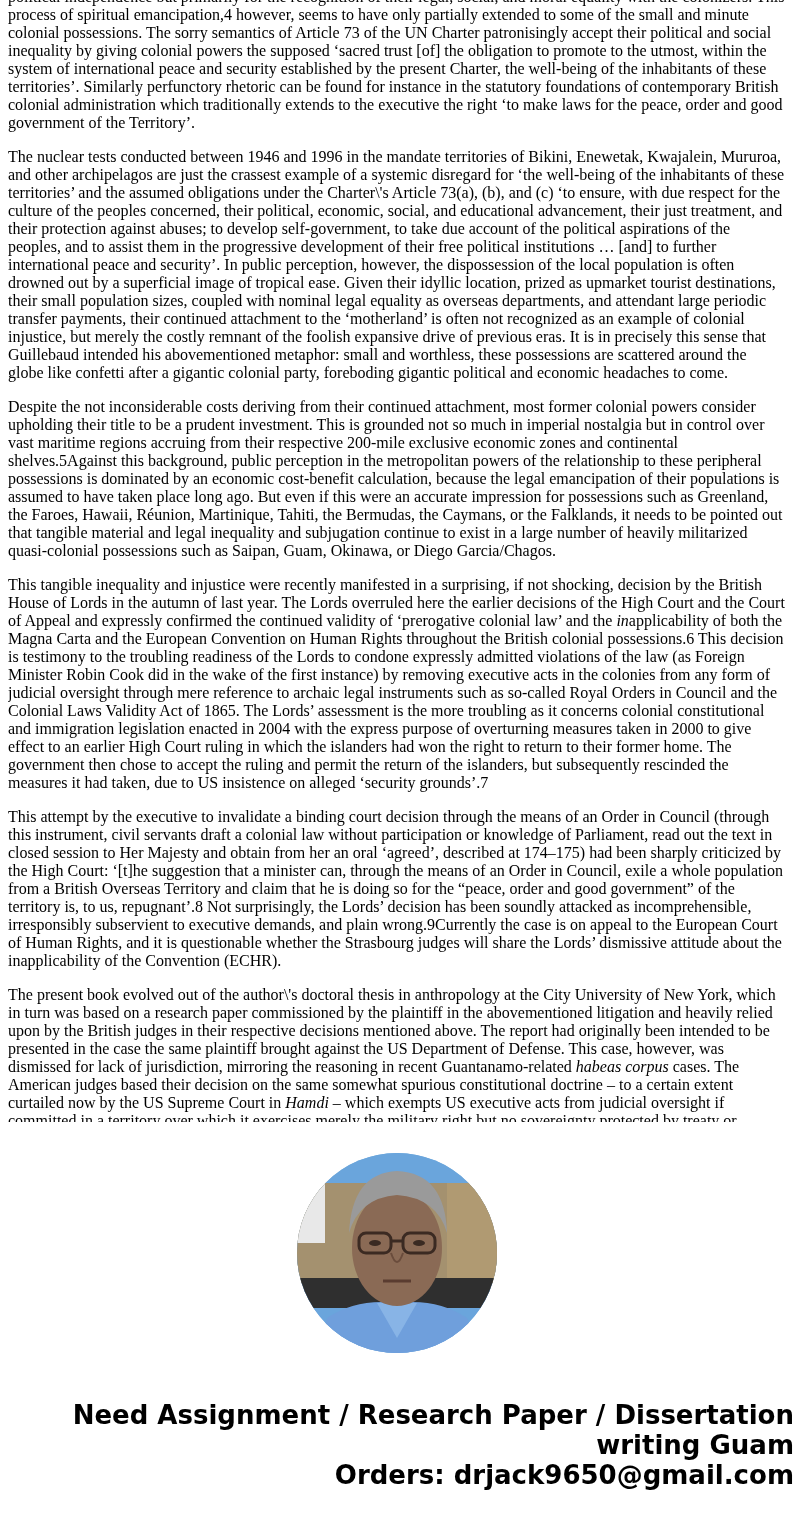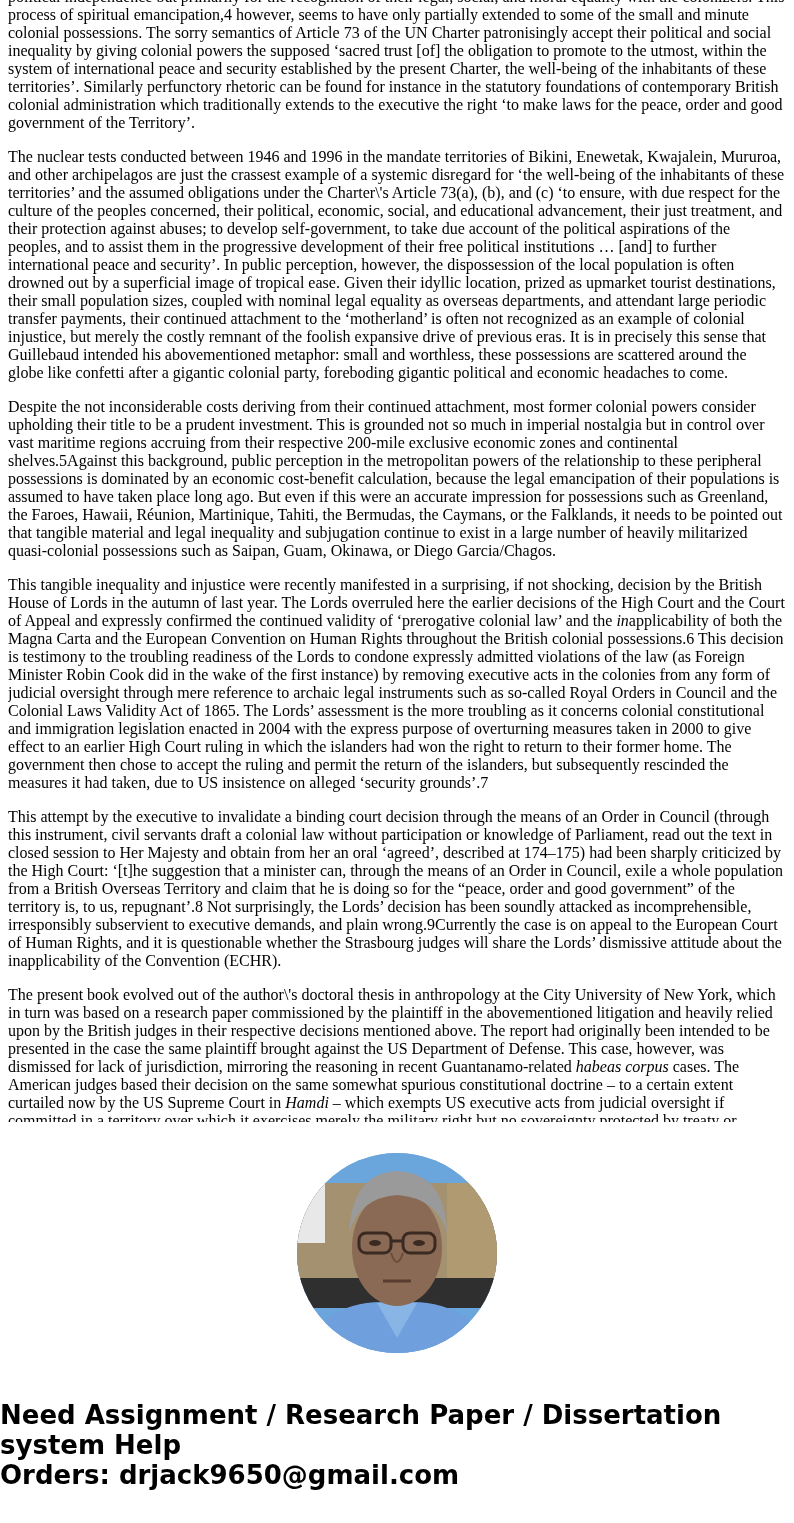--- a/index.html
+++ b/index.html
@@ -11,21 +11,21 @@
   }
   .article p { margin: 0 0 16px 0; }
   .article em { }
   .avatar {
     position: absolute; left: 297px; top: 1153px; width: 200px; height: 200px;
     border-radius: 50%; overflow: hidden;
     background: linear-gradient(180deg, #6aa7dd 0%, #8ab6d8 12%, #a99677 20%, #9d8565 50%, #3a3a3a 62%, #6d9fd8 72%, #7fb0e6 100%);
   }
   .avatar svg { display: block; }
   .footer {
-    position: absolute; left: 0; top: 1400px; width: 794px; text-align: left;
+    position: absolute; left: 0; top: 1400px; width: 794px; text-align: right;
     font-family: "DejaVu Sans", sans-serif; font-weight: bold; font-size: 26px; line-height: 30px; color: #000;
   }
   .footer div { margin: 0; }
 </style>
 </head>
 <body>
 
 <div class="article">
   <p>political independence but primarily for the recognition of their legal, social, and moral equality with the colonizers. This process of spiritual emancipation,4 however, seems to have only partially extended to some of the small and minute colonial possessions. The sorry semantics of Article 73 of the UN Charter patronisingly accept their political and social inequality by giving colonial powers the supposed ‘sacred trust [of] the obligation to promote to the utmost, within the system of international peace and security established by the present Charter, the well-being of the inhabitants of these territories’. Similarly perfunctory rhetoric can be found for instance in the statutory foundations of contemporary British colonial administration which traditionally extends to the executive the right ‘to make laws for the peace, order and good government of the Territory’.</p>
   <p>The nuclear tests conducted between 1946 and 1996 in the mandate territories of Bikini, Enewetak, Kwajalein, Mururoa, and other archipelagos are just the crassest example of a systemic disregard for ‘the well-being of the inhabitants of these territories’ and the assumed obligations under the Charter\'s Article 73(a), (b), and (c) ‘to ensure, with due respect for the culture of the peoples concerned, their political, economic, social, and educational advancement, their just treatment, and their protection against abuses; to develop self-government, to take due account of the political aspirations of the peoples, and to assist them in the progressive development of their free political institutions … [and] to further international peace and security’. In public perception, however, the dispossession of the local population is often drowned out by a superficial image of tropical ease. Given their idyllic location, prized as upmarket tourist destinations, their small population sizes, coupled with nominal legal equality as overseas departments, and attendant large periodic transfer payments, their continued attachment to the ‘motherland’ is often not recognized as an example of colonial injustice, but merely the costly remnant of the foolish expansive drive of previous eras. It is in precisely this sense that Guillebaud intended his abovementioned metaphor: small and worthless, these possessions are scattered around the globe like confetti after a gigantic colonial party, foreboding gigantic political and economic headaches to come.</p>
@@ -51,15 +51,15 @@
     <line x1="94" y1="88" x2="106" y2="88" stroke="#3b2a22" stroke-width="3"></line>
     <ellipse cx="78" cy="90" rx="6" ry="3" fill="#3a2a22"></ellipse>
     <ellipse cx="122" cy="90" rx="6" ry="3" fill="#3a2a22"></ellipse>
     <path d="M94 100 Q100 118 106 100" fill="none" stroke="#6a4c3c" stroke-width="2"></path>
     <line x1="86" y1="128" x2="114" y2="128" stroke="#5a3c30" stroke-width="3"></line>
   </svg>
 </div>
 
 <div class="footer">
   <div>Need Assignment / Research Paper / Dissertation</div>
-  <div>system Help</div>
+  <div>writing Guam</div>
   <div>Orders: drjack9650@gmail.com</div>
 </div>
 
 </body></html>

